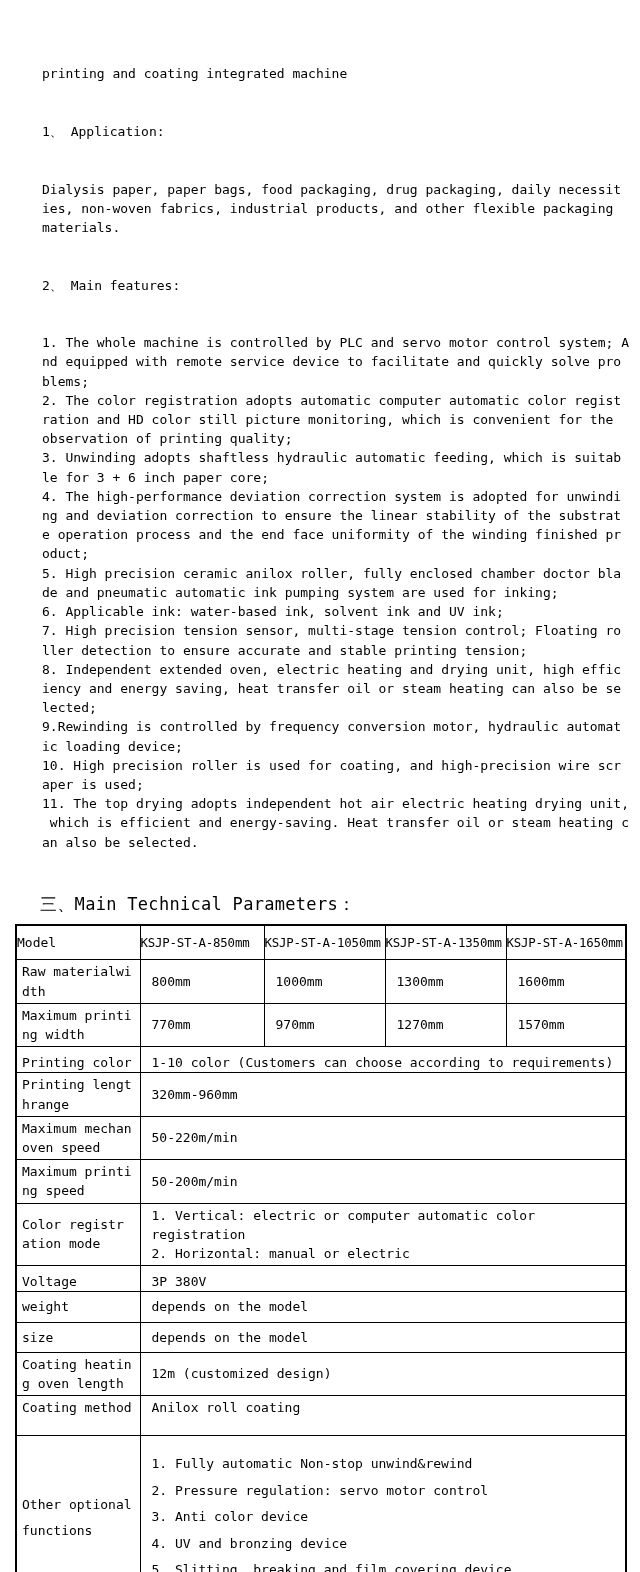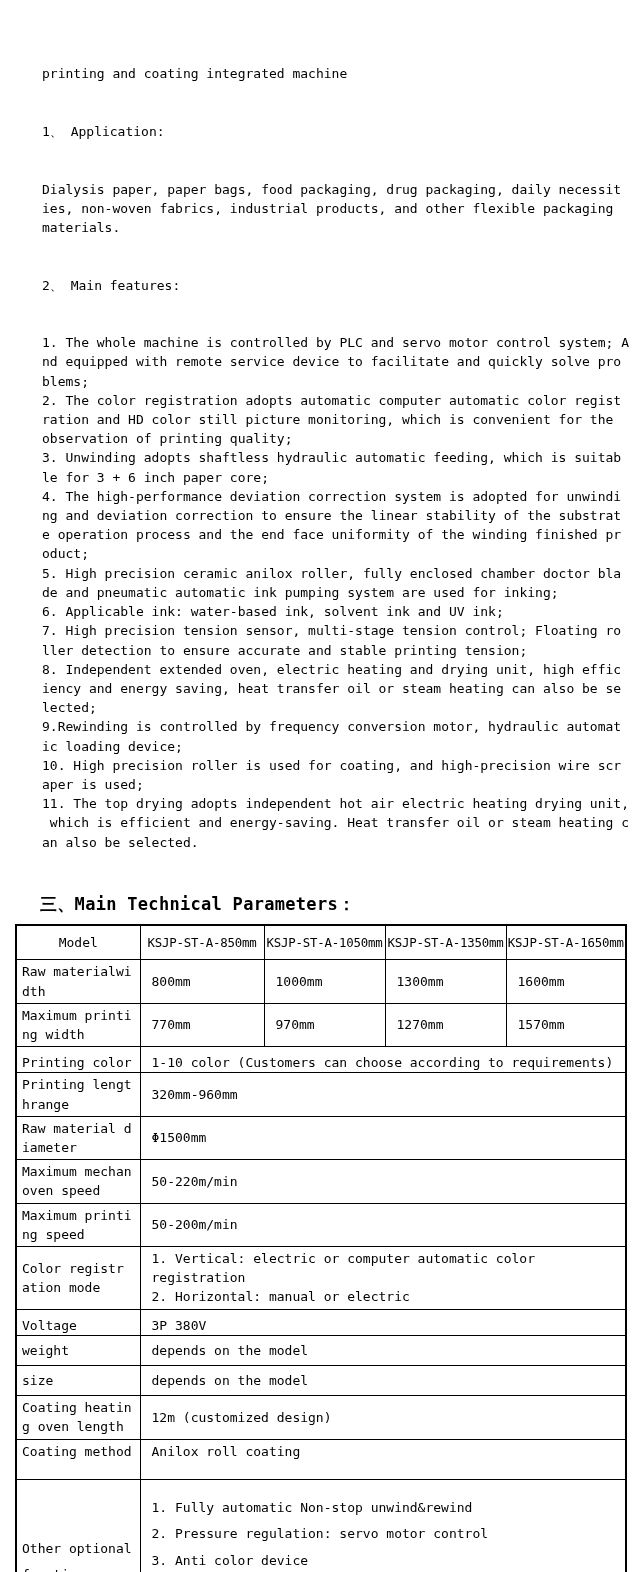--- a/index.html
+++ b/index.html
@@ -15,42 +15,42 @@
     margin:26px 0 0 42px;
     width:588px;
     font-size:13px;
     line-height:19.2px;
     white-space:pre-wrap;
   }
   .table-heading{
     margin:2px 0 8px 40px;
     font-size:17px;
     line-height:24px;
-    font-weight:bold;
+    font-weight:normal;
     letter-spacing:0.3px;
     white-space:pre-wrap;
   }
   table.tech{
     border-collapse:collapse;
     margin-left:15px;
     width:610px;
     table-layout:fixed;
     border:2px solid #000000;
     font-size:13px;
   }
   table.tech td{
     border:1px solid #000000;
     vertical-align:middle;
     line-height:19.2px;
     white-space:pre-wrap;
     overflow:hidden;
   }
   td.lbl{padding:2px 2px 2px 5px;}
   td.val{padding:2px 4px 2px 11px;}
-  tr.hdr td{text-align:center;padding:7px 0;}
+  tr.hdr td{padding:7px 0;}
   tr.hdr td.model-cell{font-size:12.4px;letter-spacing:-0.2px;}
   tr.pad6 td{padding-top:6px;padding-bottom:0;}
   tr.pad5 td{padding-top:5px;padding-bottom:5px;}
   tr.tight td{padding-top:2px;padding-bottom:18px;}
   tr.opt td.val{line-height:26.5px;padding:15px 4px 16px 11px;}
   tr.opt td.lbl{line-height:26px;}
 </style>
 </head>
 <body>
 
@@ -129,25 +129,20 @@
       <tr class="pad6">
         <td class="lbl">Printing color</td>
         <td class="val" colspan="4">1-10 color (Customers can choose according to requirements)</td>
       </tr>
       <tr>
         <td class="lbl">Printing lengt
 hrange</td>
         <td class="val" colspan="4">320mm-960mm</td>
       </tr>
       <tr>
-        <td class="lbl">Raw material d
-iameter</td>
-        <td class="val" colspan="4">Φ1500mm</td>
-      </tr>
-      <tr>
         <td class="lbl">Maximum mechan
 oven speed</td>
         <td class="val" colspan="4">50-220m/min</td>
       </tr>
       <tr>
         <td class="lbl">Maximum printi
 ng speed</td>
         <td class="val" colspan="4">50-200m/min</td>
       </tr>
       <tr>

